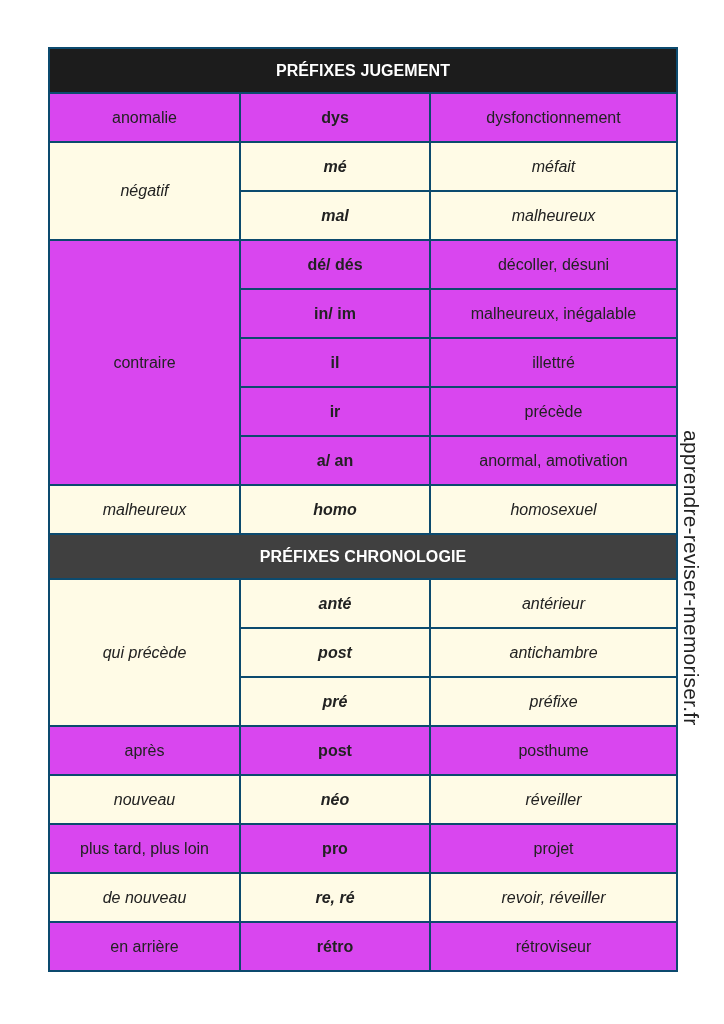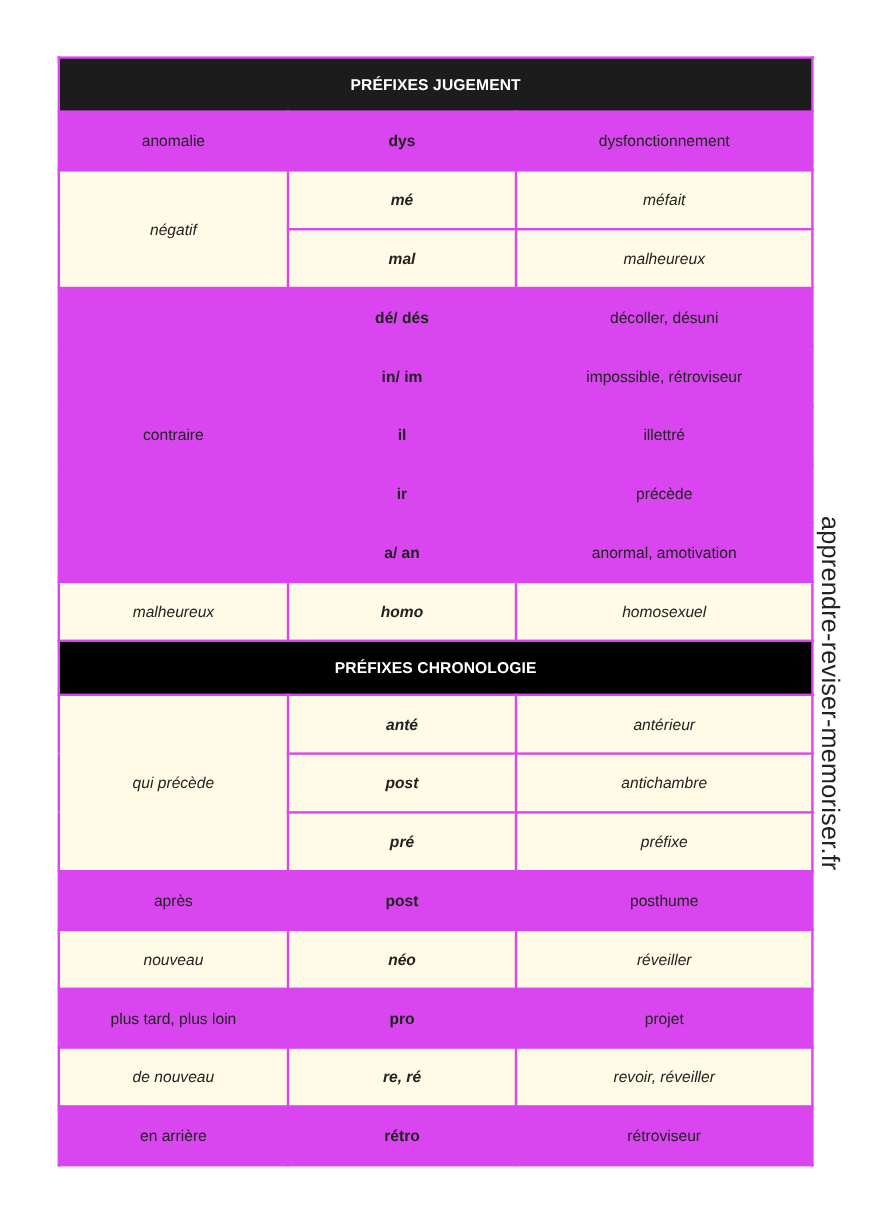--- a/index.html
+++ b/index.html
@@ -9,37 +9,37 @@
       font-family: "Liberation Sans", sans-serif;
       color: #222;
     }
     table.prefix-table {
       position: absolute; left: 48px; top: 47px;
       width: 628px;
       border-collapse: collapse;
       table-layout: fixed;
     }
     table.prefix-table td {
-      border: 2px solid #d946ef;
+      border: 2px solid #0c4a6e;
       text-align: center;
       vertical-align: middle;
-      font-size: 13px;
+      font-size: 16px;
       height: 47px;
       padding: 0;
     }
     td.sec-header {
       background: #000;
       color: #fff;
       font-weight: bold;
       font-size: 9px;
       height: 43px !important;
       letter-spacing: 0.1px;
     }
     td.sec-header.dark { background: #1c1c1c; }
-    td.sec-header.black { background: #000000; }
+    td.sec-header.black { background: #404040; }
     tr.cream td { background: #fffbe6; font-style: italic; }
     td.white { background: #d946ef; }
     td.prefix { font-weight: bold; }
     td.prefix.plain { font-weight: bold; }
     col.c1 { width: 191px; }
     col.c2 { width: 190px; }
     col.c3 { width: 247px; }
     .watermark {
       position: absolute;
       left: 703px; top: 430px;
@@ -82,21 +82,21 @@
       <td>malheureux</td>
     </tr>
 
     <tr>
       <td rowspan="5" class="white">contraire</td>
       <td class="white prefix">dé/ dés</td>
       <td class="white">décoller, désuni</td>
     </tr>
     <tr>
       <td class="white prefix">in/ im</td>
-      <td class="white">impossible, rétroviseur</td>
+      <td class="white">malheureux, inégalable</td>
     </tr>
     <tr>
       <td class="white prefix">il</td>
       <td class="white">illettré</td>
     </tr>
     <tr>
       <td class="white prefix">ir</td>
       <td class="white">précède</td>
     </tr>
     <tr>

